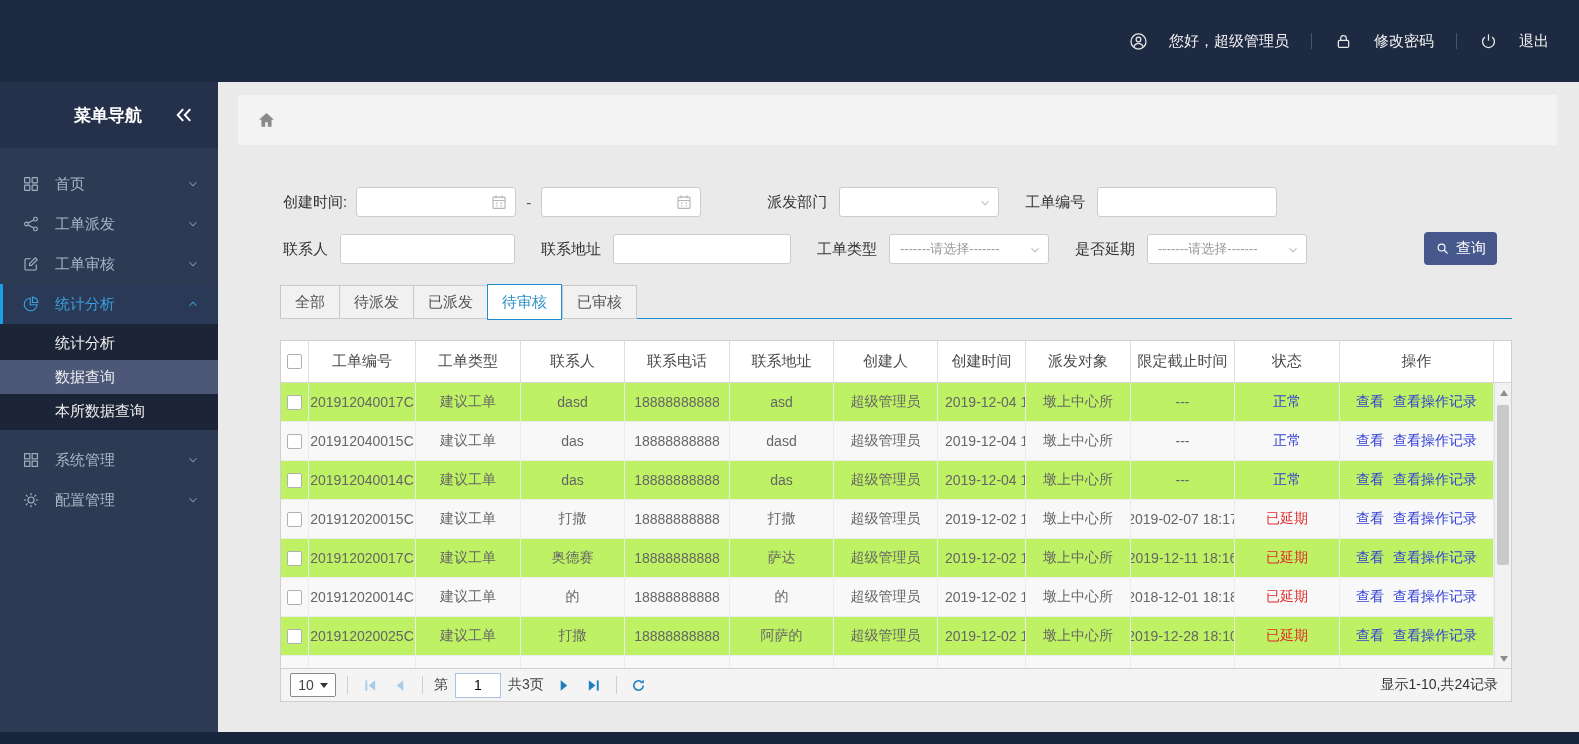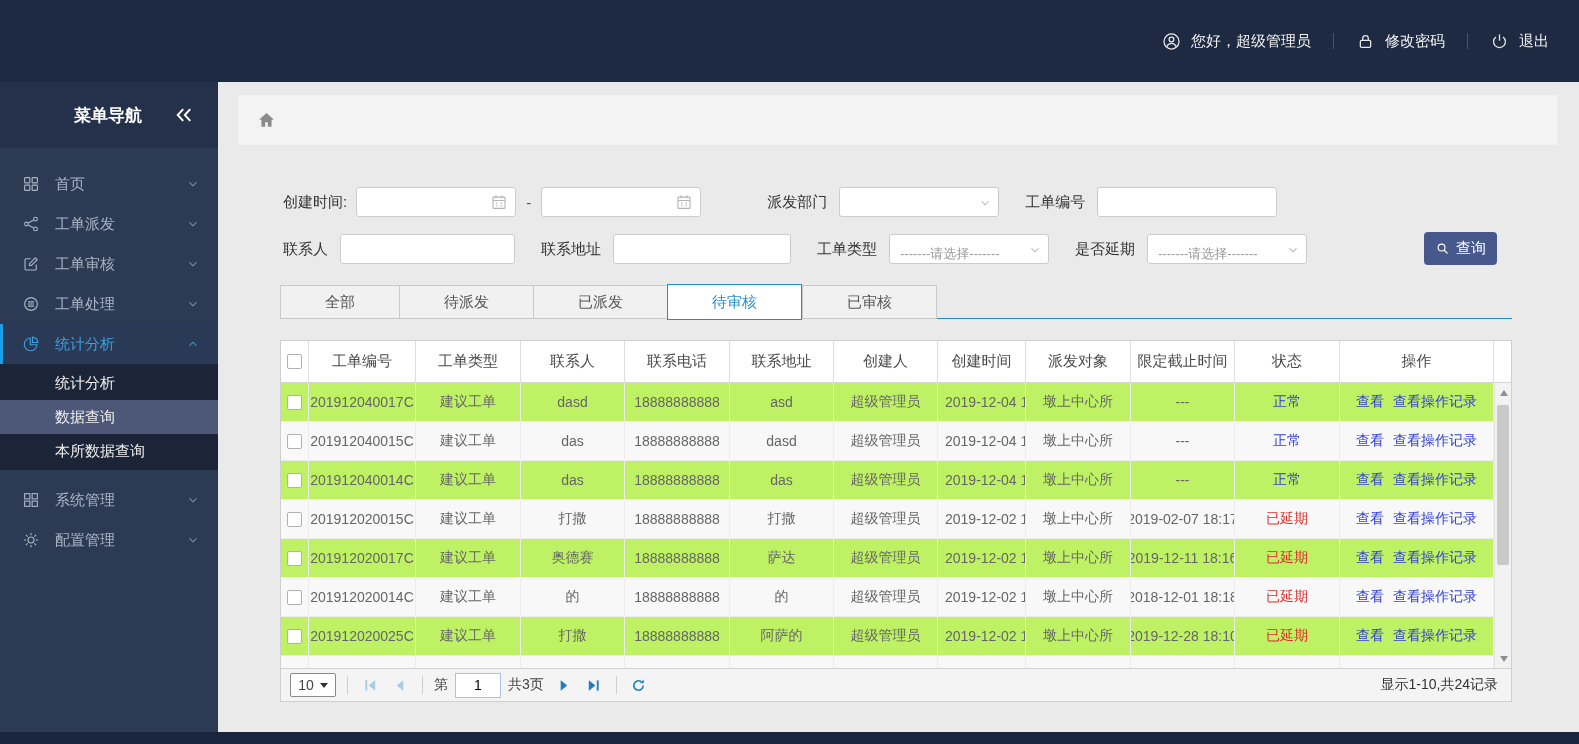--- a/index.html
+++ b/index.html
@@ -4,21 +4,21 @@
 <style>
   * { margin:0; padding:0; box-sizing:border-box; }
   html,body { overflow:hidden; }
   body { font-family:"Liberation Sans","DejaVu Sans",sans-serif; }
   #app { position:relative; width:1579px; height:744px; background:#eaeaea; overflow:hidden; }
 
   
   .top-header { position:absolute; top:0; left:0; width:100%; height:82px; background:#1e2a42; display:flex; align-items:center; z-index:5; }
   .app-title { margin-left:38px; font-size:27px; font-weight:bold; color:#fff; letter-spacing:1px; }
   .header-right { margin-left:auto; margin-right:30px; display:flex; align-items:center; color:#f2f2f2; font-size:15px; }
-  .hr-item { display:flex; align-items:center; gap:10px; cursor:pointer; }
+  .hr-item { display:flex; align-items:center; gap:21px; cursor:pointer; }
   .hr-sep { width:1px; height:16px; background:#45536e; margin:0 22px; }
   .hicon { width:19px; height:19px; stroke:#e8e8e8; fill:none; stroke-width:1.6; }
 
   
   .sidebar { position:absolute; top:82px; left:0; width:218px; height:650px; background:#2d3a54; }
   .nav-head { height:66px; background:#25304a; display:flex; align-items:center; justify-content:space-between; padding:0 24px 0 74px; }
   .nav-head-title { color:#fff; font-size:17px; font-weight:bold; }
   .collapse-ic { width:20px; height:20px; stroke:#fff; stroke-width:2.4; fill:none; cursor:pointer; }
   .menu { padding-top:16px; }
   .m-item { height:40px; display:flex; align-items:center; padding-left:22px; color:#aab4c4; font-size:15px; cursor:pointer; position:relative; }
@@ -39,36 +39,36 @@
   
   .main { position:absolute; top:82px; left:218px; width:1361px; height:650px; background:#eaeaea; }
   .breadcrumb { margin:13px 22px 0 20px; height:50px; background:#f3f3f3; display:flex; align-items:center; padding-left:18px; }
   .home-ic { width:21px; height:21px; fill:#8a8a8a; cursor:pointer; }
 
   
   .frow { display:flex; align-items:center; margin-left:65px; font-size:15px; color:#333; }
   .frow1 { margin-top:42px; }
   .frow2 { margin-top:17px; position:relative; }
   .flabel { white-space:nowrap; }
-  .tbox { background:#fff; border:1px solid #ccc; border-radius:3px; height:30px; display:flex; align-items:flex-end; }
+  .tbox { background:#fff; border:1px solid #ccc; border-radius:3px; height:30px; display:flex; align-items:center; }
   .datebox { width:160px; margin-left:9px; position:relative; }
   .datebox input { border:none; outline:none; width:125px; height:26px; margin-left:6px; font-size:14px; background:transparent; }
   .cal-ic { position:absolute; right:7px; top:5px; width:18px; height:18px; stroke:#b5b5b5; fill:none; stroke-width:1.5; }
   .dash { margin:0 10px; color:#555; }
   .selbox { width:160px; margin-left:12px; position:relative; cursor:pointer; color:#999; font-size:13px; padding-left:10px; }
   .sel-chev { position:absolute; right:6px; top:8px; width:14px; height:14px; stroke:#b0b0b0; stroke-width:1.8; fill:none; }
   .inbox { margin-left:12px; }
   .inbox input { border:none; outline:none; height:26px; margin:0 6px; font-size:14px; background:transparent; }
   .ml66 { margin-left:66px; } .ml26 { margin-left:26px; }
   .search-btn { position:absolute; right:82px; top:-2px; width:73px; height:33px; background:#47588c; border:none; border-radius:4px; color:#fff; font-size:15px; display:flex; align-items:center; justify-content:center; gap:6px; cursor:pointer; }
   .search-ic { width:15px; height:15px; stroke:#fff; fill:none; stroke-width:1.8; }
 
   
   .tabs { margin:20px 67px 0 62px; border-bottom:1px solid #1b8fd2; height:35px; display:flex; }
-  .tab { height:34px; margin-top:1px; padding:0 44px; display:flex; align-items:center; background:#f1f1f1; border:1px solid #c9c9c9; border-right:none; font-size:15px; color:#555; cursor:pointer; }
+  .tab { height:34px; margin-top:1px; padding:0 14px; display:flex; align-items:center; background:#f1f1f1; border:1px solid #c9c9c9; border-right:none; font-size:15px; color:#555; cursor:pointer; }
   .tab:nth-last-child(1) { border-right:1px solid #c9c9c9; }
   .tab.active { background:#fff; border:1px solid #1b8fd2; color:#2a8fc9; height:36px; margin-top:0; margin-bottom:-1px; position:relative; z-index:2; }
 
   
   .grid-wrap { margin:21px 67px 0 62px; width:1232px; background:#fff; border:1px solid #cfcfcf; }
   .g-head { display:flex; height:42px; border-bottom:1px solid #d5d5d5; background:#fff; }
   .hcell { display:flex; align-items:center; justify-content:center; border-right:1px solid #dedede; font-size:15px; color:#4a4a4a; overflow:hidden; white-space:nowrap; }
   .hcell:last-child { border-right:none; }
   .g-body { position:relative; height:285px; overflow:hidden; }
   .rows { width:1213px; }
@@ -182,30 +182,20 @@
         <svg class="micon" viewBox="0 0 24 24">
             <path d="M11.5 5H5.5A1.5 1.5 0 0 0 4 6.5v12A1.5 1.5 0 0 0 5.5 20h12a1.5 1.5 0 0 0 1.5-1.5V12.5"></path>
             <path d="M17.8 3.7l2.5 2.5L12.5 14h-2.5v-2.5z"></path>
           </svg>
         <span class="mlabel">工单审核</span>
         <svg class="chev" viewBox="0 0 24 24">
             <polyline points="6,9 12,15 18,9"></polyline>
           </svg>
       </div>
 
-      <div class="m-item">
-        <svg class="micon" viewBox="0 0 24 24">
-            <circle cx="12" cy="12" r="8.5"></circle>
-            <path d="M8 9.2h8M8 12h8M8 14.8h8"></path>
-          </svg>
-        <span class="mlabel">工单处理</span>
-        <svg class="chev" viewBox="0 0 24 24">
-            <polyline points="6,9 12,15 18,9"></polyline>
-          </svg>
-      </div>
 
       <div class="m-item active">
         <svg class="micon" viewBox="0 0 24 24">
             <path d="M11 4a8.5 8.5 0 1 0 9 9h-9z"></path>
             <path d="M14 2.8a8.5 8.5 0 0 1 7.2 7.2H14z"></path>
           </svg>
         <span class="mlabel">统计分析</span>
         <svg class="chev" viewBox="0 0 24 24">
             <polyline points="6,15 12,9 18,15"></polyline>
           </svg>

